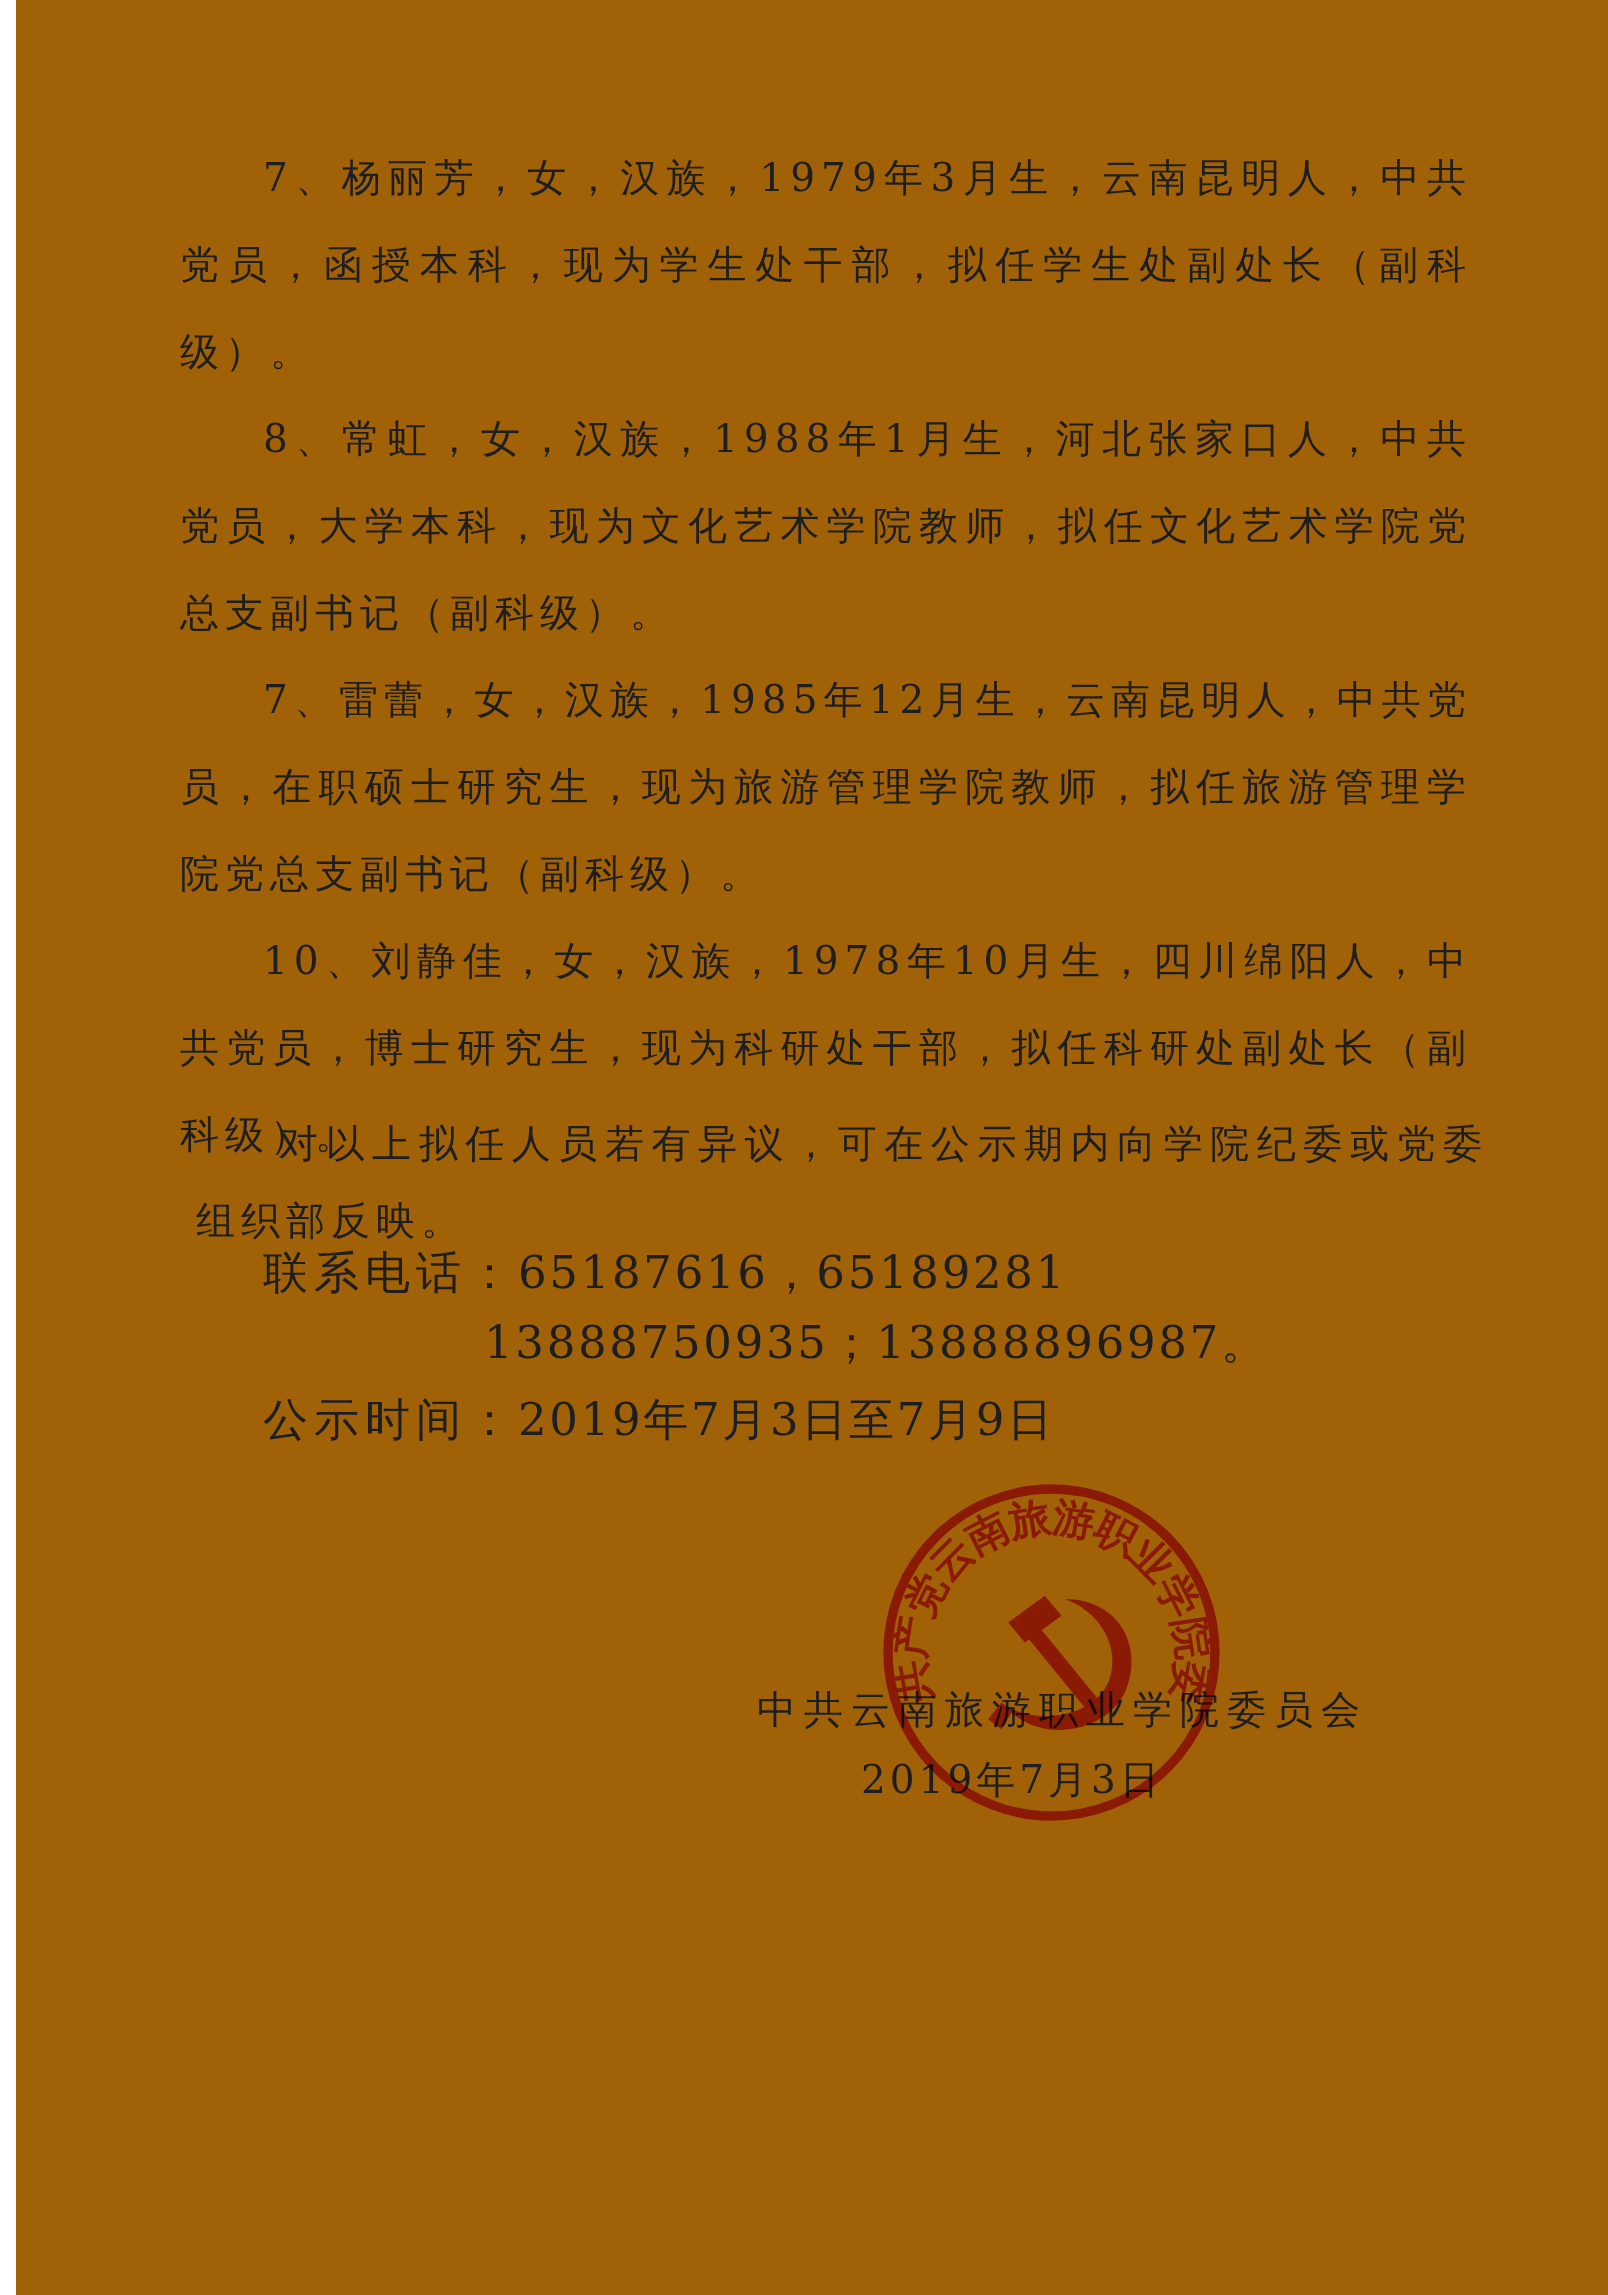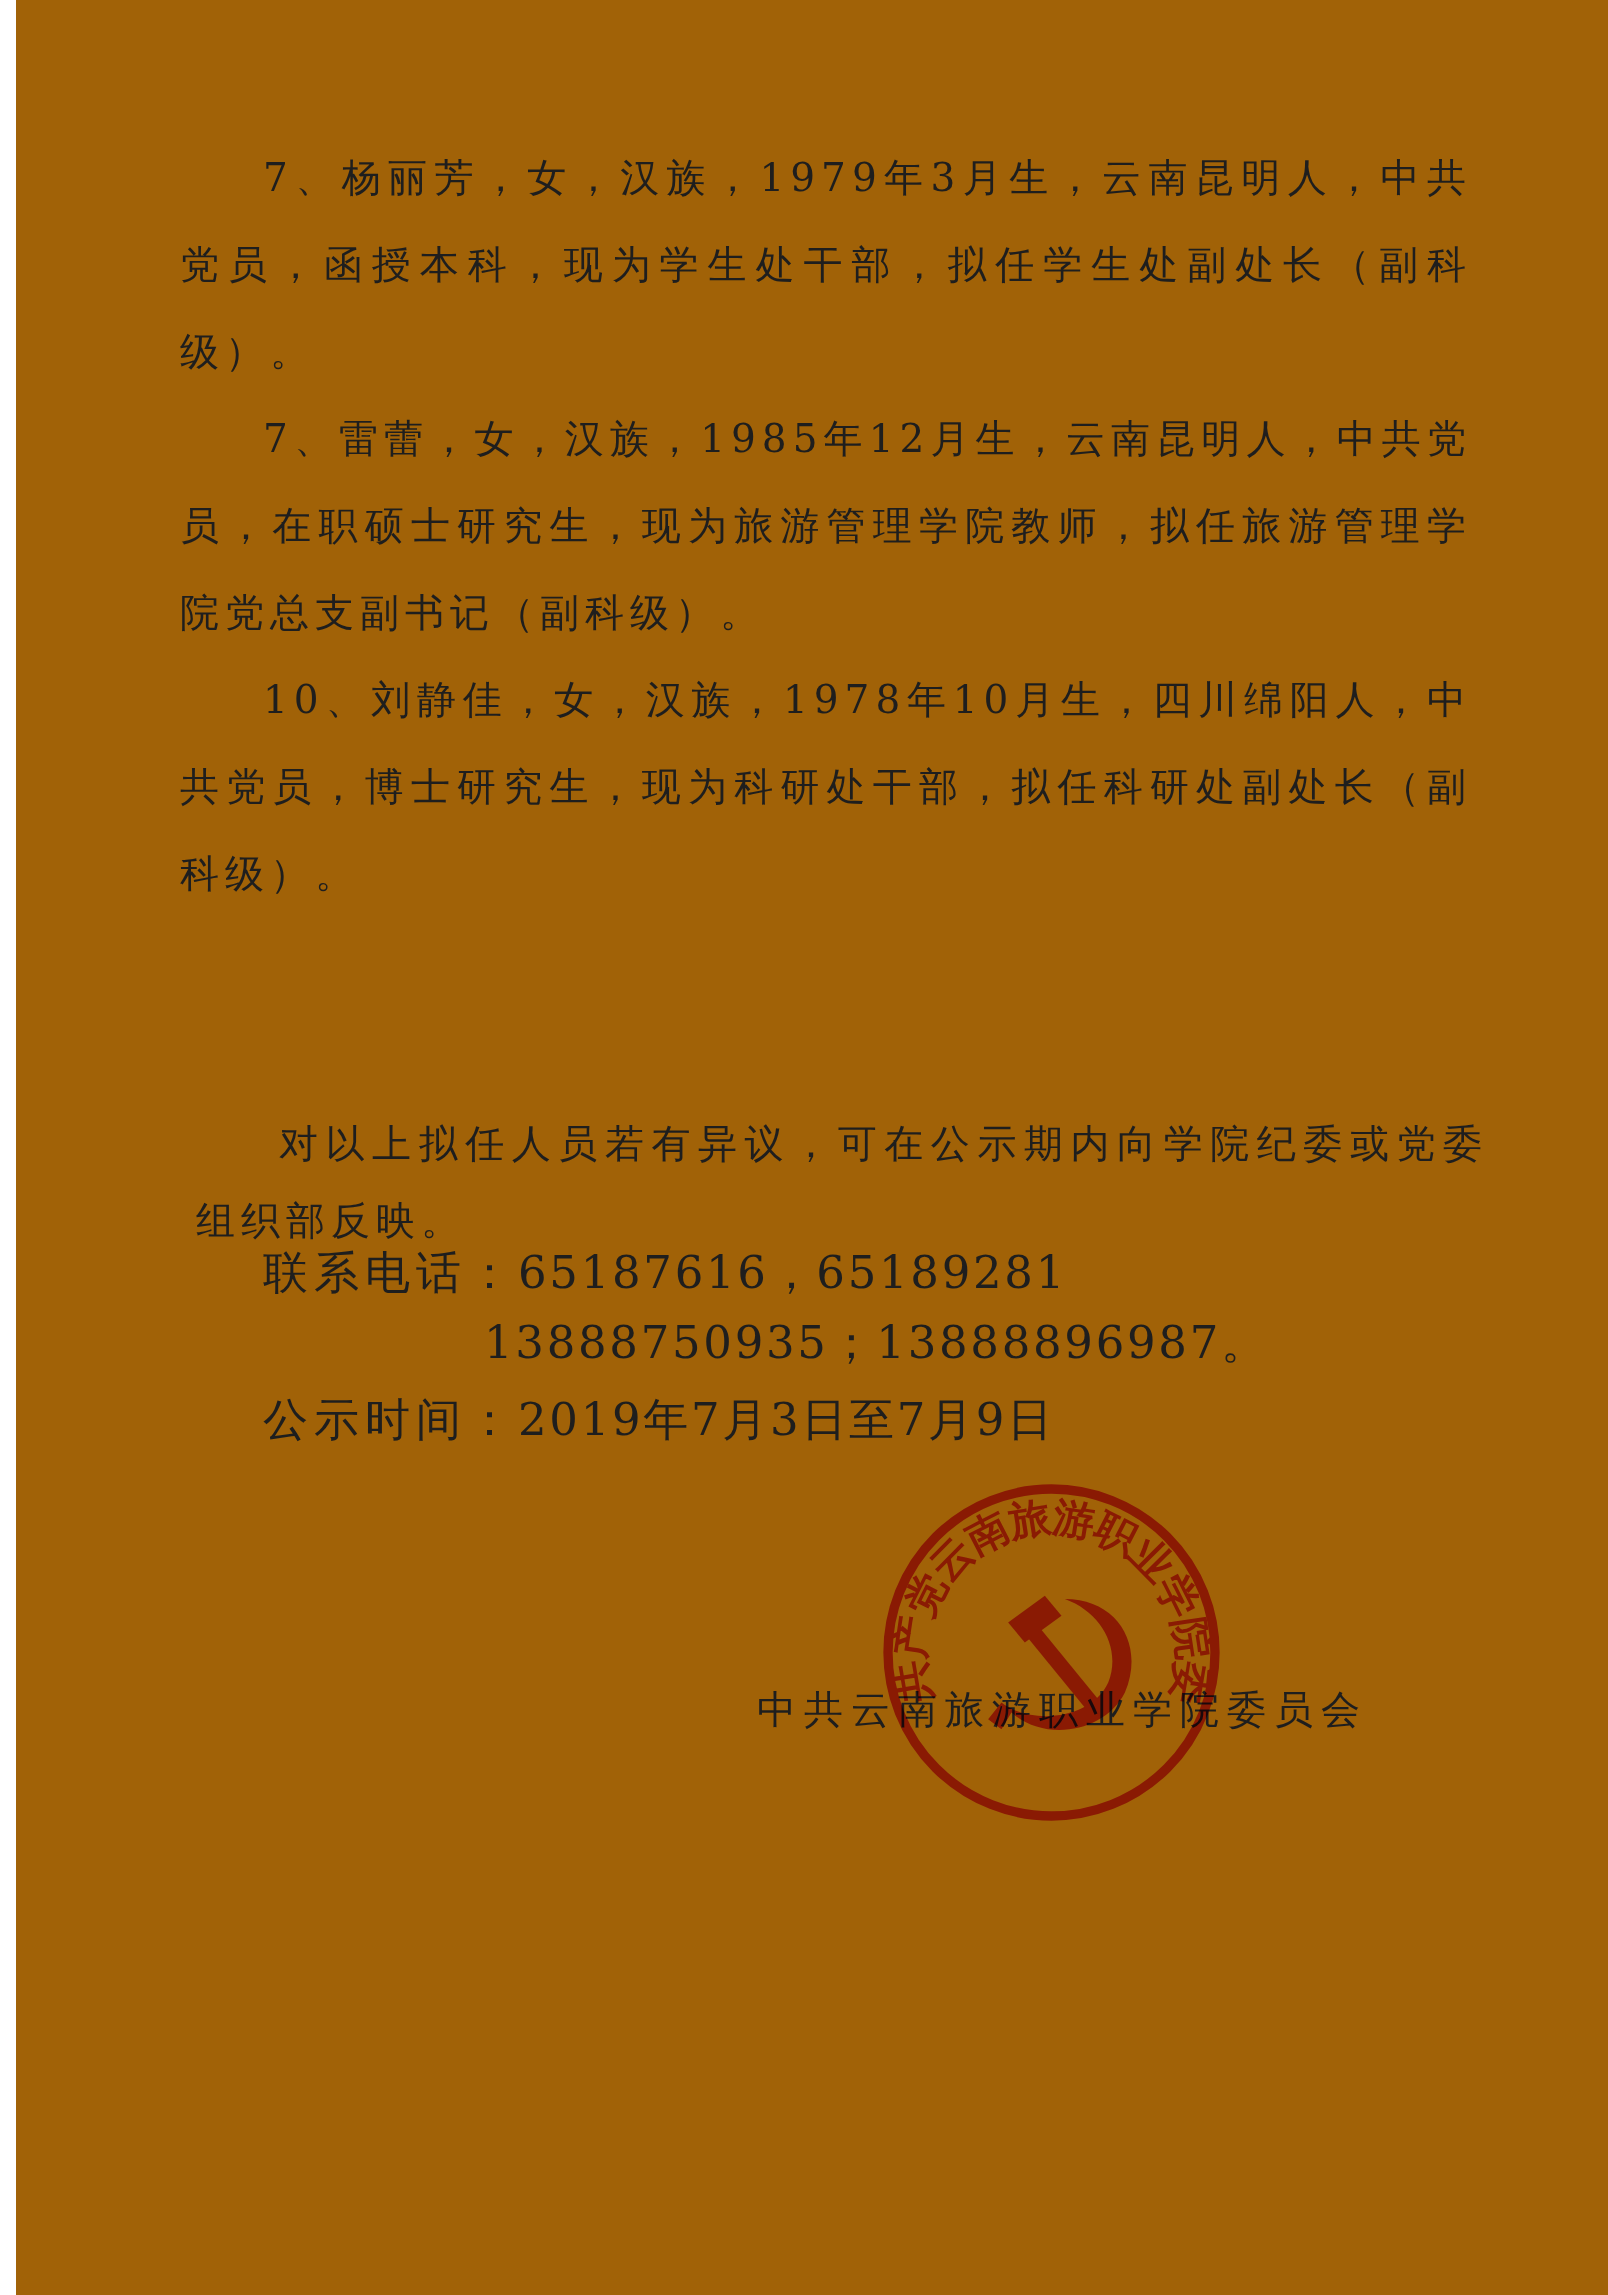--- a/index.html
+++ b/index.html
@@ -100,37 +100,39 @@
       opacity: 0.92;
     }
   </style>
 </head>
 <body>
 
 <div class="page">
 
   <div class="body-text">
     <p class="para">7、杨丽芳，女，汉族，1979年3月生，云南昆明人，中共党员，函授本科，现为学生处干部，拟任学生处副处长（副科级）。</p>
+    <p class="para">8、常虹，女，汉族，1988年1月生，河北张家口人，中共党员，大学本科，现为文化艺术学院教师，拟任文化艺术学院党总支副书记（副科级）。</p>
     <p class="para">7、雷蕾，女，汉族，1985年12月生，云南昆明人，中共党员，在职硕士研究生，现为旅游管理学院教师，拟任旅游管理学院党总支副书记（副科级）。</p>
     <p class="para">10、刘静佳，女，汉族，1978年10月生，四川绵阳人，中共党员，博士研究生，现为科研处干部，拟任科研处副处长（副科级）。</p>
   </div>
 
   <p class="notice">对以上拟任人员若有异议，可在公示期内向学院纪委或党委组织部反映。</p>
 
   <div class="contact-row row-phone1">
     <span class="lbl">联系电话：</span><span>65187616，65189281</span>
   </div>
   <div class="contact-row row-phone2">
     <span>13888750935；13888896987。</span>
   </div>
   <div class="contact-row row-time">
     <span class="lbl">公示时间：</span><span>2019年7月3日至7月9日</span>
   </div>
 
   <div class="signature">中共云南旅游职业学院委员会</div>
+  <div class="sign-date">2019年7月3日</div>
 
   <svg class="seal" viewBox="0 0 520 520" xmlns="http://www.w3.org/2000/svg">
     <defs>
       <path id="sealArc" d="M 80 330 A 190 190 0 1 1 440 330" fill="none"></path>
     </defs>
     <circle cx="260" cy="260" r="245" fill="none" stroke="#d8334a" stroke-width="14"></circle>
     <text fill="#d8334a" font-size="62" font-weight="bold" font-family="DejaVu Sans, sans-serif" letter-spacing="-2">
       <textPath href="#sealArc" startOffset="50%" text-anchor="middle">中国共产党云南旅游职业学院委员会</textPath>
     </text>
     <g fill="#d8334a">

